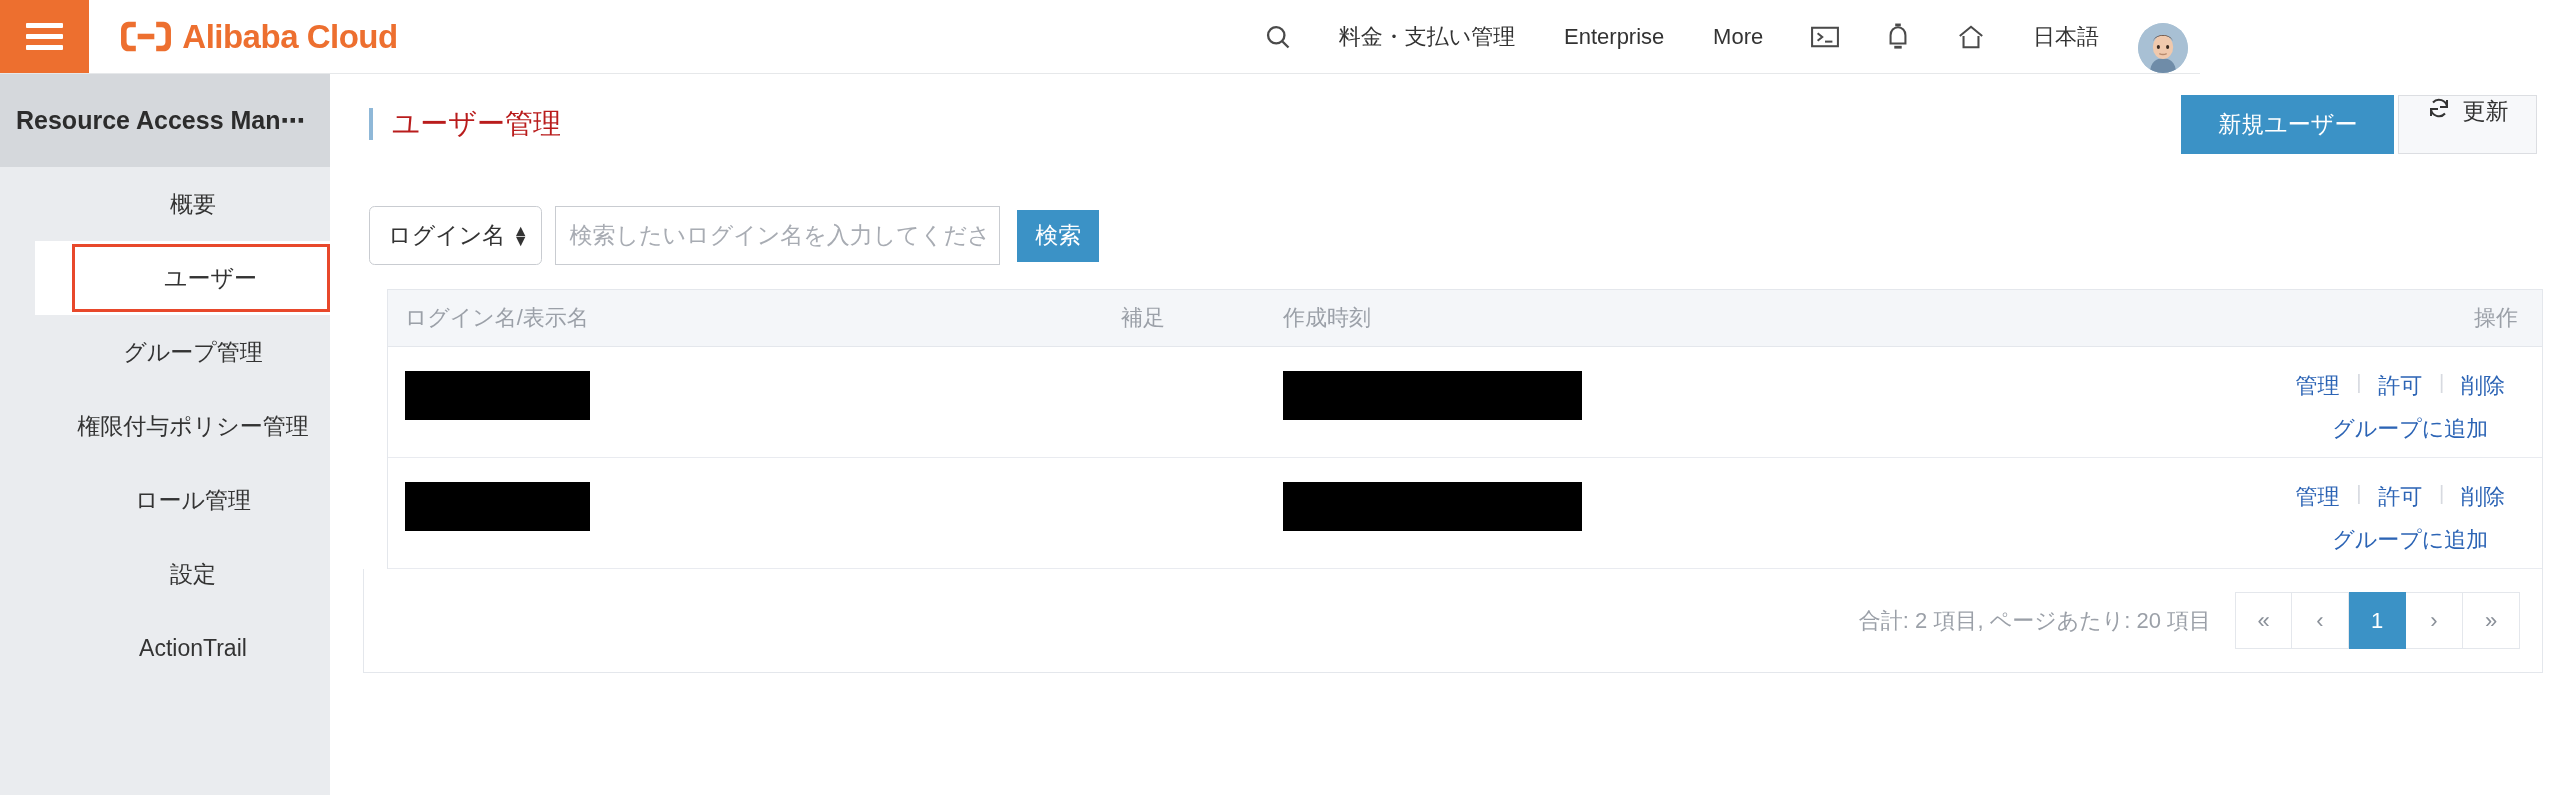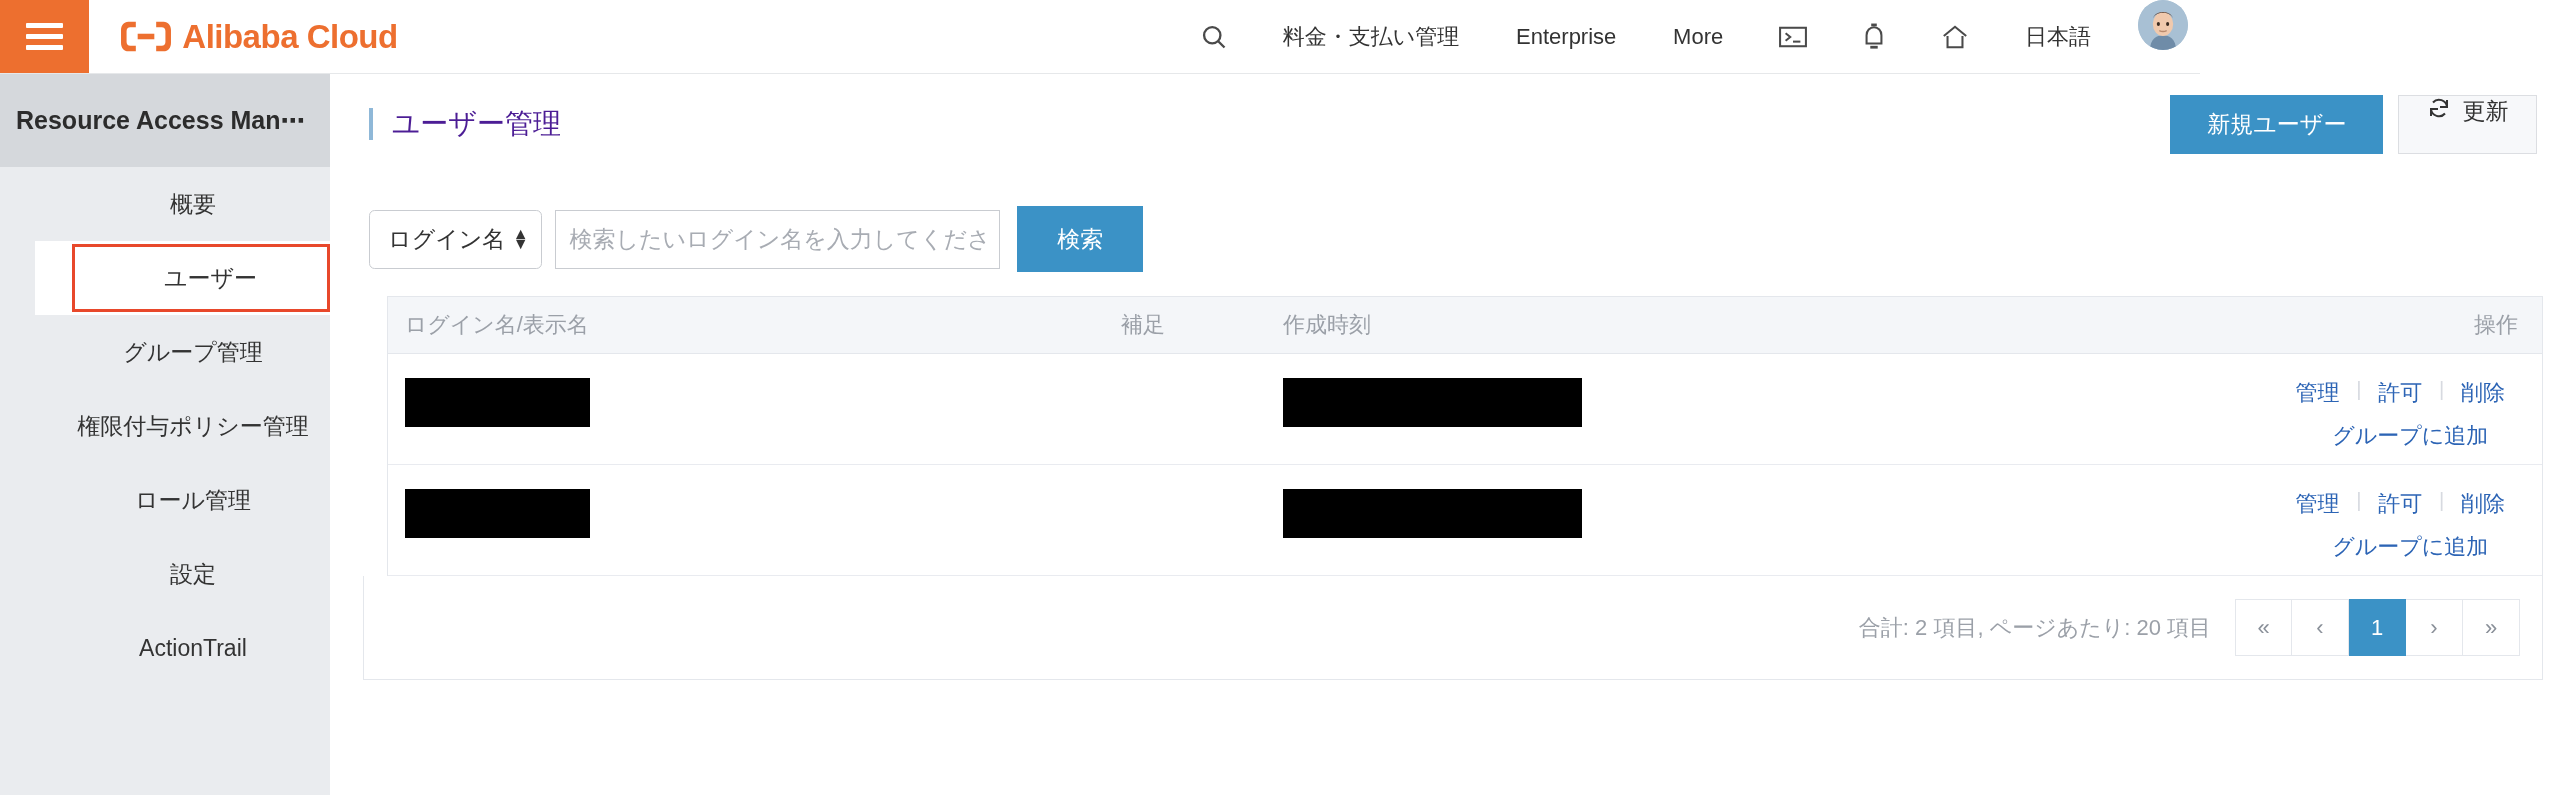--- a/index.html
+++ b/index.html
@@ -41,23 +41,23 @@
     cursor: pointer;
   }
   .brand-mark { margin-right: 9.3px; display: block; }
   .brand-text {
     font-size: 33px; font-weight: bold; color: #ED6F2F;
     letter-spacing: -0.5px;
     font-family: "Liberation Sans", "DejaVu Sans", sans-serif;
   }
   .topnav {
     margin-left: auto;
-    display: flex; align-items: flex-start;
+    display: flex; align-items: flex-end;
     padding-right: 6px;
-    gap: 16px;
+    gap: 8px;
   }
   .topnav-item {
     color: #333333;
     font-size: 22px;
     padding: 0 20.4px;
     height: 73px;
     display: flex; align-items: center;
     cursor: pointer;
     white-space: nowrap;
   }
@@ -130,25 +130,25 @@
     display: flex; align-items: center;
     padding: 0 5.6px;
   }
   .page-title-wrap { display: flex; align-items: center; }
   .title-accent {
     width: 4.6px; height: 32px;
     background: #8fb8d8;
     margin-right: 18.5px;
   }
   .page-title {
-    font-size: 28px; color: #4c1d95;
+    font-size: 28px; color: #b91c1c;
   }
   .head-actions {
     margin-left: auto;
-    display: flex; align-items: center; gap: 15px;
+    display: flex; align-items: center; gap: 4px;
   }
   .btn-primary {
     background: #3B92C6;
     color: #ffffff;
     font-size: 23px;
     border: none;
     height: 59px;
     padding: 0 37px;
     cursor: pointer;
     font-family: inherit;
@@ -197,22 +197,22 @@
     padding: 0 13px;
     outline: none;
     font-family: inherit;
   }
   .search-input::placeholder { color: #a8acb3; }
   .btn-search {
     background: #3B92C6;
     color: #ffffff;
     font-size: 23px;
     border: none;
-    height: 66px;
-    padding: 0 40px;
+    height: 52px;
+    padding: 0 18px;
     margin-left: 16.7px;
     cursor: pointer;
     font-family: inherit;
   }
 
   
   .table-wrap {
     border: 0.9px solid #e4e7ec;
     border-bottom: none;
     margin-left: 24px;

